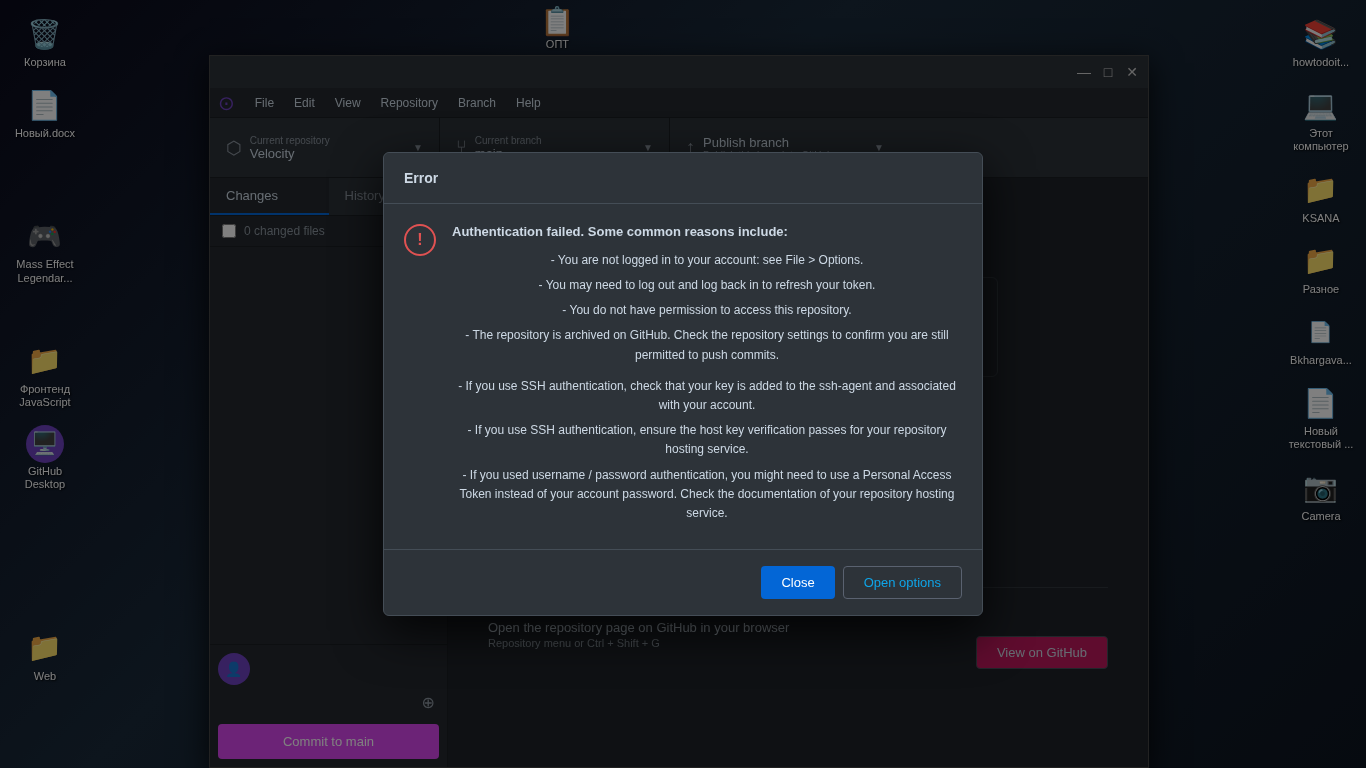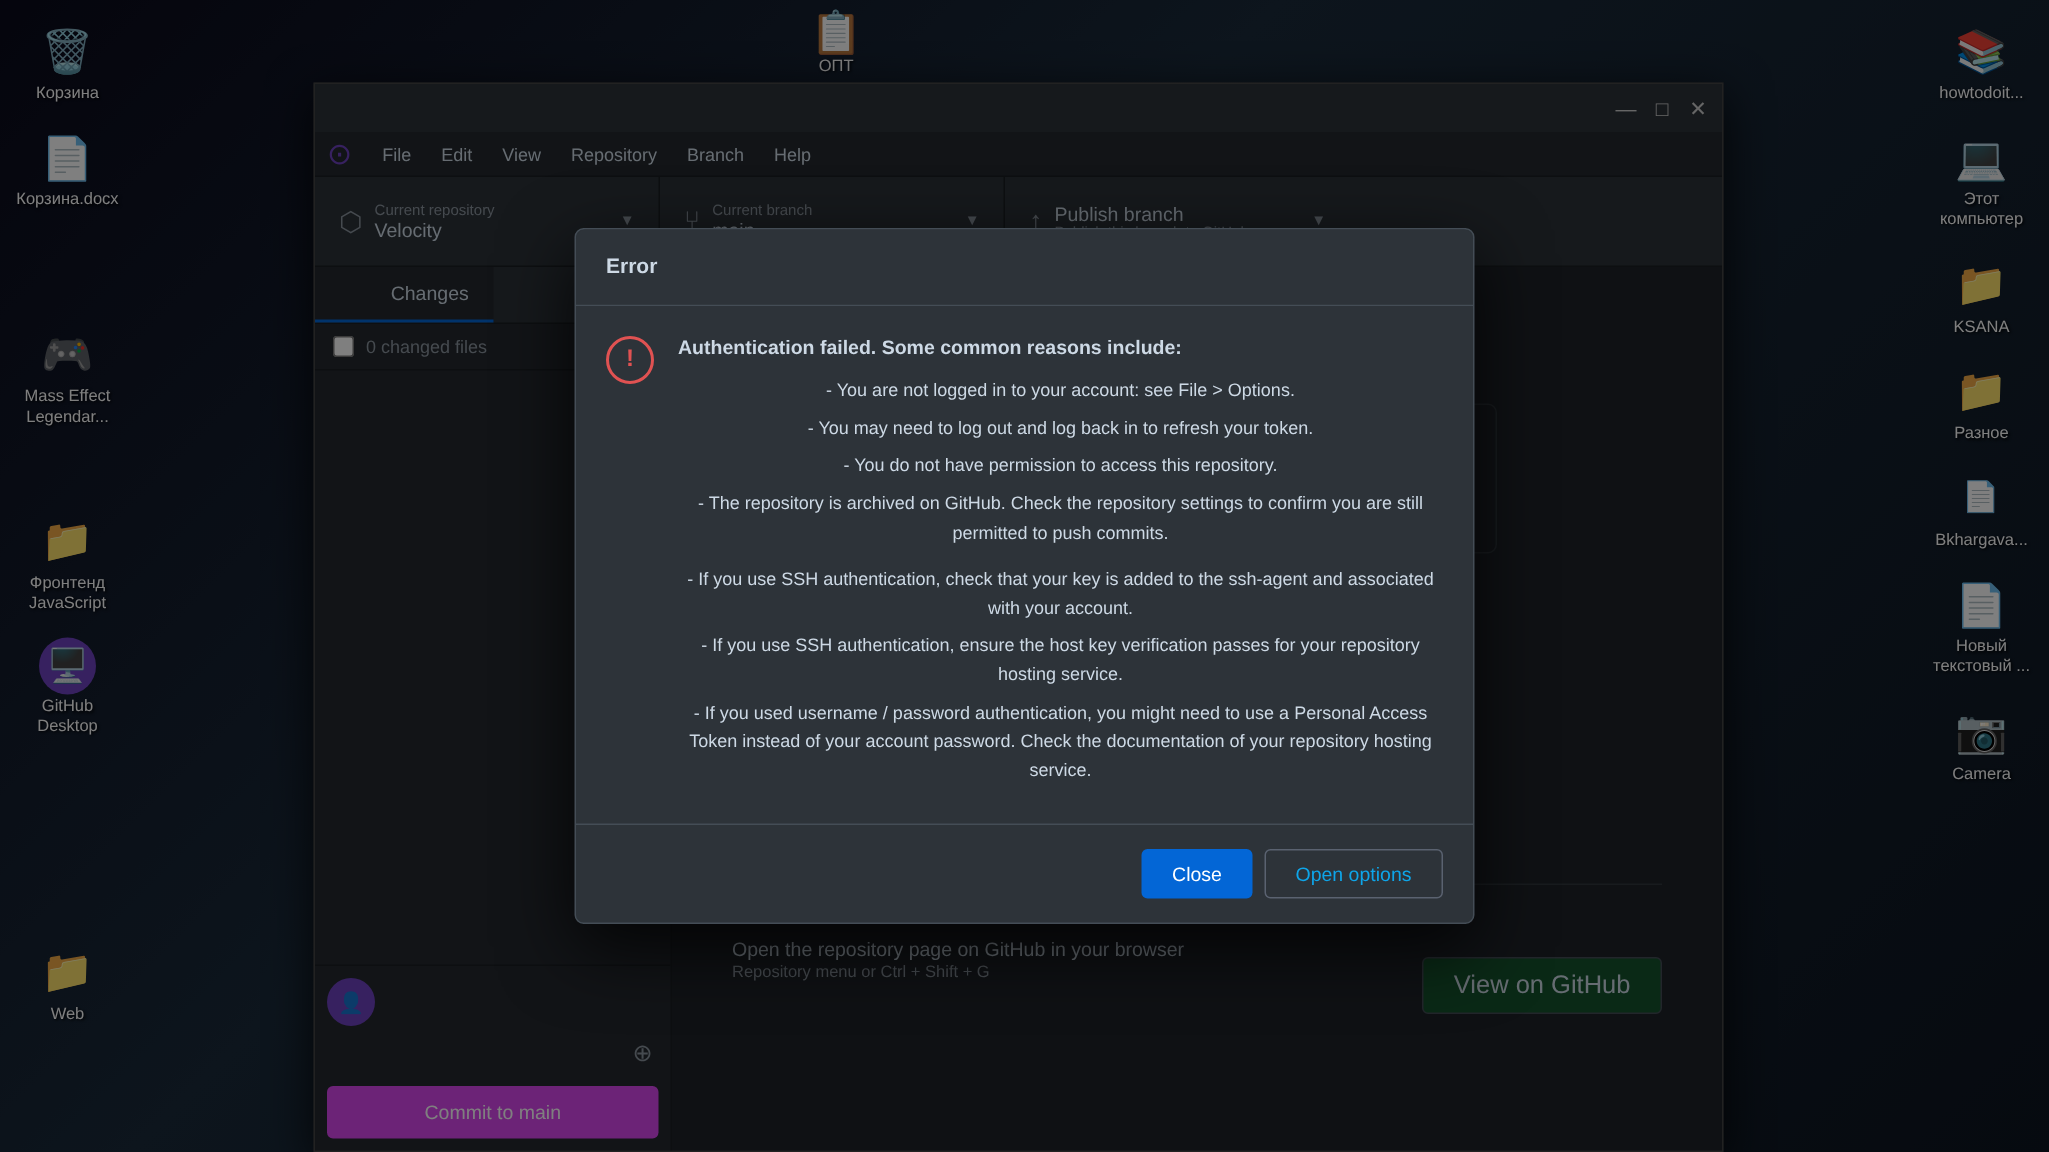--- a/index.html
+++ b/index.html
@@ -211,21 +211,21 @@
       border-bottom: 1px solid #1b1f23;
       background: #2d3339;
     }
 
     .tab {
       flex: 1;
       padding: 10px 16px;
       color: #8b949e;
       font-size: 13px;
       cursor: pointer;
-      text-align: right;
+      text-align: left;
       border-bottom: 2px solid transparent;
     }
 
     .tab.active {
       color: #cdd9e5;
       border-bottom: 2px solid #0366d6;
       background: #24292e;
     }
 
     
@@ -338,26 +338,26 @@
       background: #0366d6;
       color: #fff;
       border: none;
       padding: 8px 20px;
       border-radius: 4px;
       font-size: 13px;
       cursor: pointer;
     }
 
     .right-panel-btn-secondary {
-      background: #14532d;
+      background: #be185d;
       color: #cdd9e5;
       border: 1px solid #444d56;
       padding: 8px 20px;
       border-radius: 4px;
-      font-size: 17px;
+      font-size: 13px;
       cursor: pointer;
       margin-top: 36px;
     }
 
     
     .modal-overlay {
       position: absolute;
       inset: 0;
       background: rgba(0,0,0,0.5);
       display: flex;
@@ -461,21 +461,21 @@
 
 <div class="desktop">
 
   <div class="desktop-icons-left">
     <div class="desktop-icon">
       <div class="icon-img">🗑️</div>
       <span class="icon-label">Корзина</span>
     </div>
     <div class="desktop-icon">
       <div class="icon-img">📄</div>
-      <span class="icon-label">Корзина.docx</span>
+      <span class="icon-label">Новый.docx</span>
     </div>
     <div class="desktop-icon" style="margin-top:60px">
       <div class="icon-img">🎮</div>
       <span class="icon-label">Mass Effect Legendar...</span>
     </div>
     <div class="desktop-icon" style="margin-top:40px">
       <div class="icon-img">📁</div>
       <span class="icon-label">Фронтенд JavaScript</span>
     </div>
     <div class="desktop-icon">

